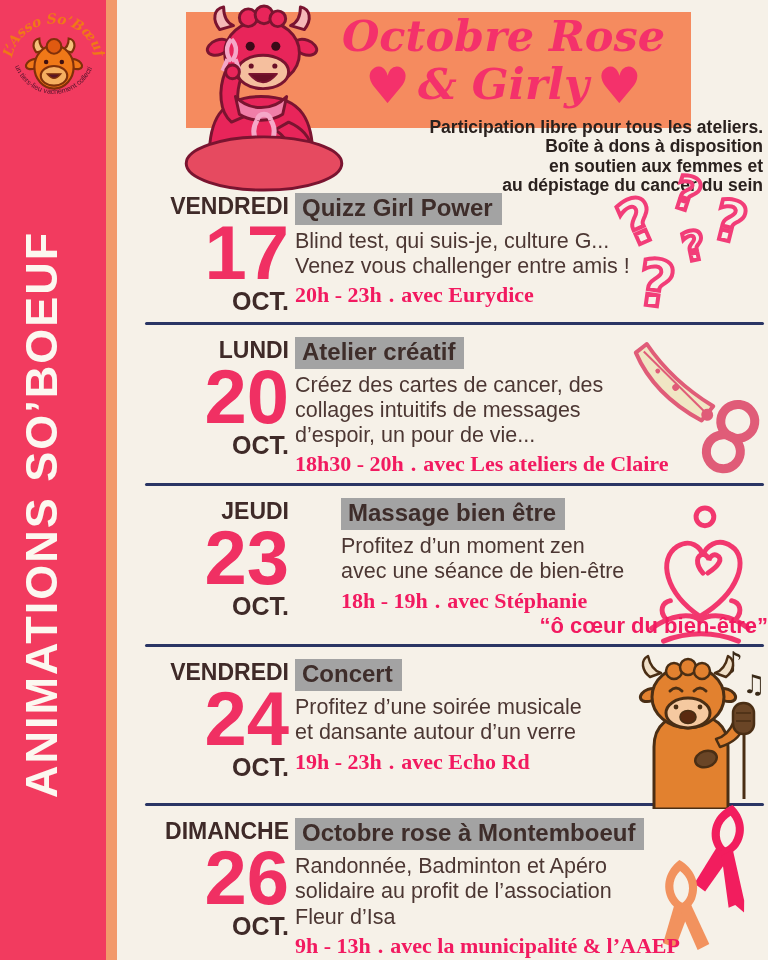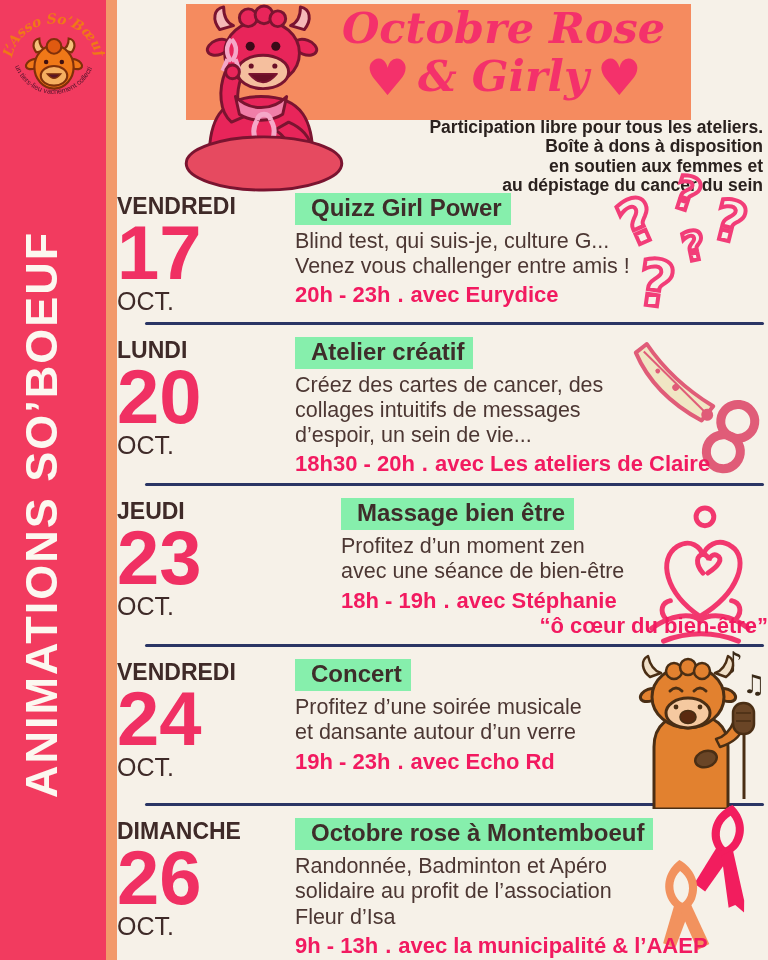--- a/index.html
+++ b/index.html
@@ -23,51 +23,51 @@
   .vtitle {
     position:absolute; left:16px; top:798px;
     transform:rotate(-90deg); transform-origin:0 0;
     width:625px; height:52px;
     color:#FCF8F0; font-size:45px; font-weight:800; letter-spacing:2px;
     white-space:nowrap; font-family:"Liberation Sans", sans-serif;
   }
 
   
   .banner {
-    position:absolute; left:186px; top:4px; width:505px; height:116px;
+    position:absolute; left:186px; top:12px; width:505px; height:116px;
     background:#F58B5F;
   }
   .banner-text {
     position:absolute; left:130px; top:2px; right:0; text-align:center;
     font-family:"DejaVu Serif", serif; font-style:italic; font-weight:bold;
     color:#F4316B; line-height:1.06;
   }
   .banner-line1 { font-size:43px; }
   .banner-line2 { font-size:43px; }
   .banner-heart { font-family:"DejaVu Sans", sans-serif; font-style:normal; font-size:50px; vertical-align:-4px; padding:0 8px; }
   .mascot { position:absolute; left:178px; top:2px; width:172px; height:192px; }
   .note {
     position:absolute; right:5px; top:118px; width:430px;
     text-align:right; font-size:17.5px; font-weight:800; color:#2A211E; line-height:1.1;
   }
 
   
   .events { position:absolute; left:117px; top:191px; width:651px; }
   .event { position:relative; display:flex; }
-  .date-col { width:172px; flex:none; text-align:left; padding-top:2px; }
+  .date-col { width:172px; flex:none; text-align:right; padding-top:2px; }
   .day   { font-size:23px; font-weight:800; color:#3F2A28; letter-spacing:0; }
   .date  { font-size:76px; font-weight:800; color:#F03063; line-height:0.88; }
-  .month { font-size:25px; font-weight:400; color:#3F2A28; }
+  .month { font-size:25px; font-weight:700; color:#3F2A28; }
   .content { flex:1; padding-left:6px; padding-top:2px; position:relative; z-index:2; }
   .etitle {
-    display:inline-block; background:#86efac; color:#3E2D2A;
-    font-size:24px; font-weight:800; padding:1px 9px 3px 16px; margin-bottom:4px;
+    display:inline-block; background:#a3a3a3; color:#3E2D2A;
+    font-size:24px; font-weight:800; padding:1px 9px 3px 7px; margin-bottom:4px;
   }
   .desc { font-size:21.5px; color:#4C3733; line-height:1.17; }
-  .timeline { margin-top:3px; font-size:22px; font-weight:800; color:#F21A60; }
+  .timeline { margin-top:3px; font-size:22px; font-weight:800; color:#F21A60;font-family:Liberation Serif, serif; }
   .timeline .sep { padding:0 7px; }
   .host2 { font-size:22px; font-weight:800; color:#F21A60; line-height:1.1;text-align:right; }
   .divider { height:3px; background:#2A3564; margin:6px 4px 10px 28px; border-radius:2px; }
   .e1 { min-height:118px; }
   .e2 { min-height:142px; }
   .e3 { min-height:142px;gap:46px; }
   .e4 { min-height:140px; }
   .e5 { min-height:150px; }
 
   
@@ -205,21 +205,21 @@
     <div class="date-col">
       <div class="day">LUNDI</div>
       <div class="date">20</div>
       <div class="month">OCT.</div>
     </div>
     <div class="content">
       <span class="etitle">Atelier créatif</span>
       <div class="desc">
         <div>Créez des cartes de cancer, des</div>
         <div>collages intuitifs de messages</div>
-        <div>d’espoir, un sein de vie...</div>
+        <div>d’espoir, un pour de vie...</div>
       </div>
       <div class="timeline">
         <span>18h30 - 20h</span><span class="sep">.</span><span>avec Les ateliers de Claire</span>
       </div>
     </div>
     <svg class="deco deco-scissors" viewBox="0 0 150 158">
       <g transform="rotate(-38 80 80)">
         <path d="M62,2 C54,32 58,64 72,96 L90,92 C78,60 74,30 76,2 Z" fill="#F0E6C4" stroke="#E05C78" stroke-width="4" stroke-linejoin="round"></path>
         <path d="M69,6 L80,92" stroke="#E05C78" stroke-width="2" fill="none"></path>
         <circle cx="68" cy="30" r="2.4" fill="#E05C78"></circle>

